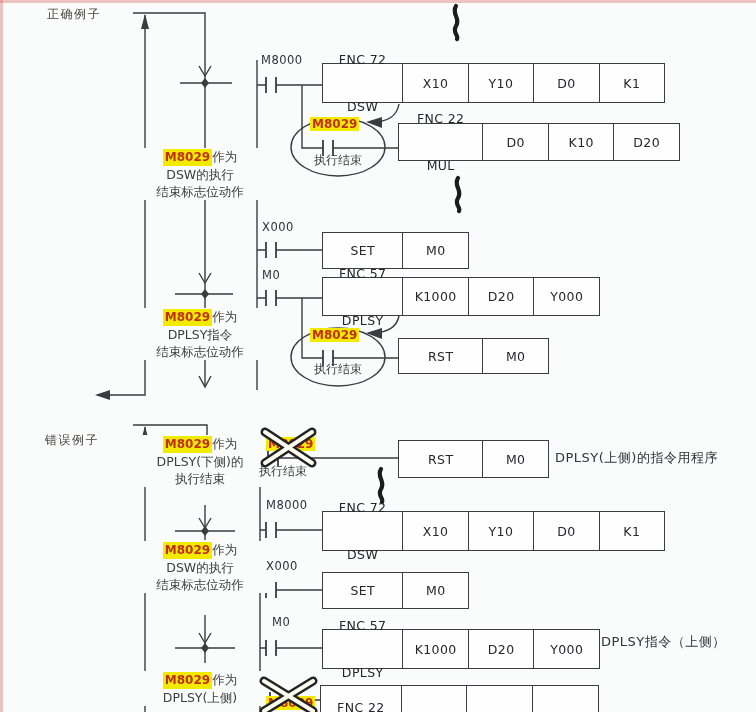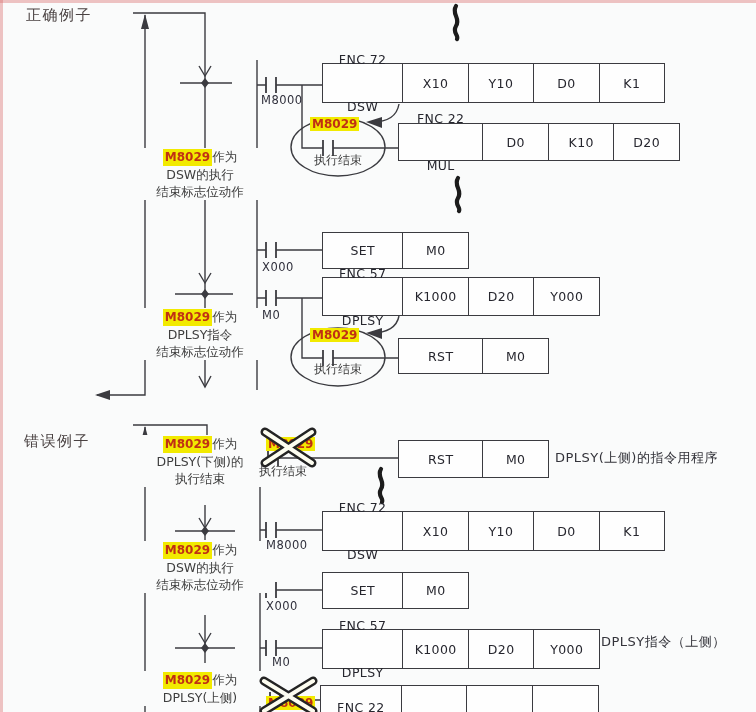--- a/index.html
+++ b/index.html
@@ -20,22 +20,22 @@
   .sq{stroke:#1c1c1c;stroke-width:4.2;fill:none;stroke-linecap:round;}
   .xo{stroke:#242424;stroke-width:9;stroke-linecap:round;fill:none;}
   .xi{stroke:#fdfdf0;stroke-width:4;stroke-linecap:round;fill:none;}
 
   .row{position:absolute;display:flex;background:#fefefe;border:1.6px solid var(--wire);
        box-sizing:border-box;z-index:2;font-size:12.5px;color:#26262e;letter-spacing:.4px;}
   .fbox{width:80px;display:flex;flex-direction:column;align-items:center;justify-content:center;line-height:15px;gap:32px;}
   .fbox.w84{width:84px;}
   .cell{width:65px;border-left:1.6px solid var(--wire);display:flex;align-items:center;justify-content:center;}
 
-  .title{position:absolute;z-index:3;font-size:15px;color:#4a4242;letter-spacing:1.5px;}
-  .dev{position:absolute;z-index:3;font-size:11.5px;color:#30303c;letter-spacing:.5px;margin-top:40px;}
+  .title{position:absolute;z-index:3;font-size:12px;color:#4a4242;letter-spacing:1.5px;margin-left:21px;}
+  .dev{position:absolute;z-index:3;font-size:11.5px;color:#30303c;letter-spacing:.5px;}
   .note{position:absolute;z-index:3;width:134px;text-align:center;font-size:12.5px;line-height:17px;
         color:#3e3e3e;background:var(--bg);}
   .hl-inline{display:inline-block;background:var(--highlight);color:var(--flag_text);
         font-weight:bold;font-size:12px;padding:0 2px;}
   .hl{position:absolute;z-index:3;background:var(--highlight);color:var(--flag_text);
         font-weight:bold;font-size:12px;padding:0 2px;}
   .cap{position:absolute;z-index:3;font-size:12px;color:#3e3e3e;text-align:center;}
   .ann{position:absolute;z-index:3;font-size:13px;color:#33333a;letter-spacing:.5px;white-space:nowrap;}
 </style>
 </head>

